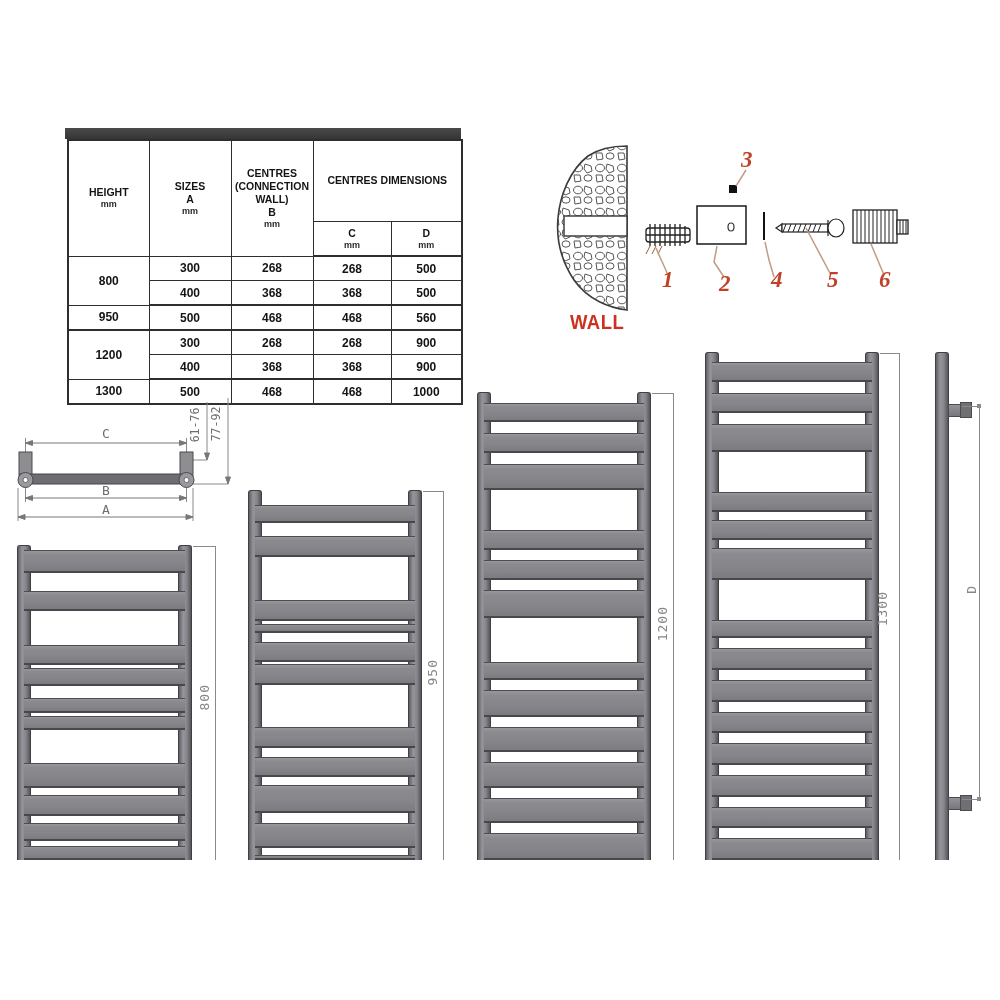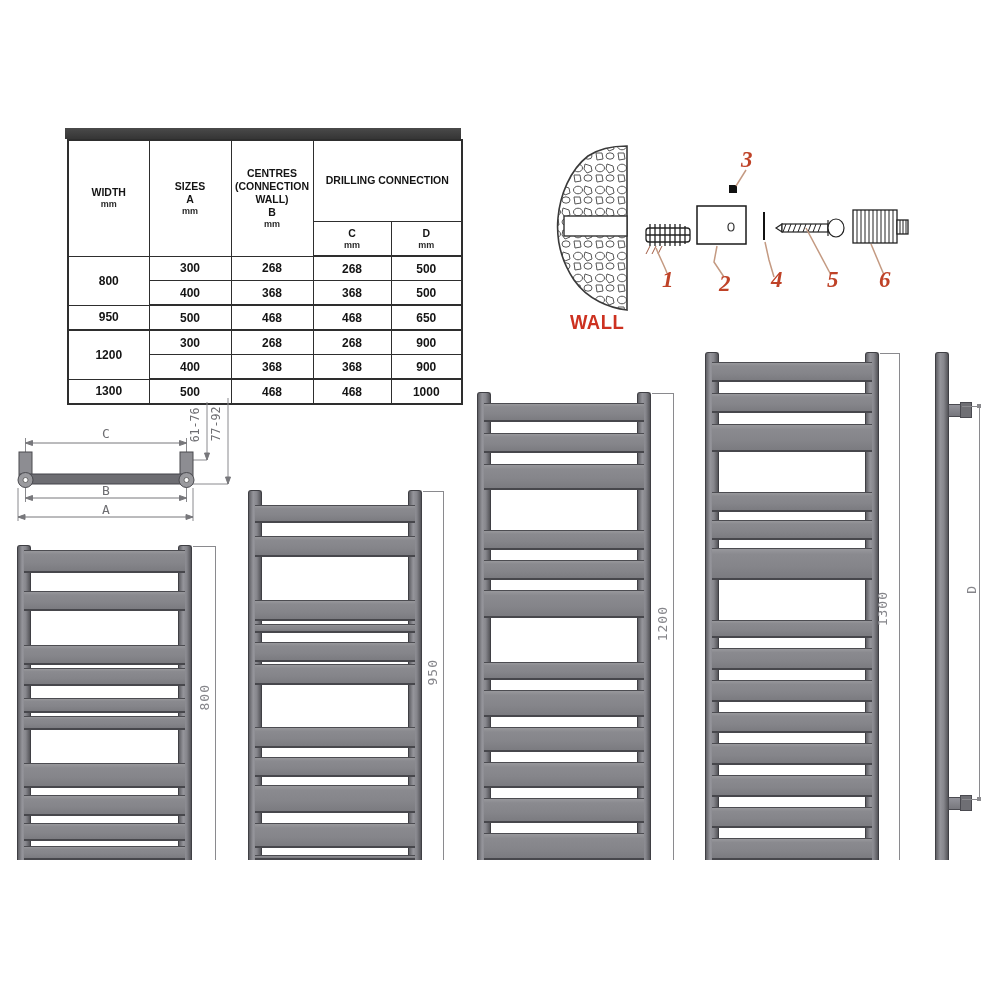--- a/index.html
+++ b/index.html
@@ -65,37 +65,37 @@
       <colgroup>
         <col style="width:81px">
           <col style="width:82px">
           <col style="width:82px">
         <col style="width:78px">
           <col style="width:71px">
       </colgroup>
       <thead>
         <tr>
           <th rowspan="2" style="height:113px">
-            <div class="h-title">WIDTH</div>
+            <div class="h-title">HEIGHT</div>
             <div class="h-unit">mm</div>
           </th>
           <th rowspan="2">
             <div class="h-title">SIZES
 A</div>
             <div class="h-unit">mm</div>
           </th>
           <th rowspan="2">
             <div class="h-title">CENTRES
 (CONNECTION
 WALL)
 B</div>
             <div class="h-unit">mm</div>
           </th>
           <th colspan="2" class="drill" style="height:80px">
-            <div class="h-title">DRILLING CONNECTION</div>
+            <div class="h-title">CENTRES DIMENSIONS</div>
           </th>
         </tr>
         <tr class="hdr1">
           <th style="height:33px">
             <div class="h-title">C</div>
             <div class="h-unit">mm</div>
           </th>
           <th>
             <div class="h-title">D</div>
             <div class="h-unit">mm</div>
@@ -114,21 +114,21 @@
             <td>400</td>
             <td>368</td>
             <td>368</td>
             <td>500</td>
           </tr>
           <tr class="grp">
             <td rowspan="1" class="hcell">950</td>
             <td>500</td>
             <td>468</td>
             <td>468</td>
-            <td>650</td>
+            <td>560</td>
           </tr>
           <tr>
             <td rowspan="2" class="hcell">1200</td>
             <td>300</td>
             <td>268</td>
             <td>268</td>
             <td>900</td>
           </tr>
           <tr class="grp">
             <td>400</td>

